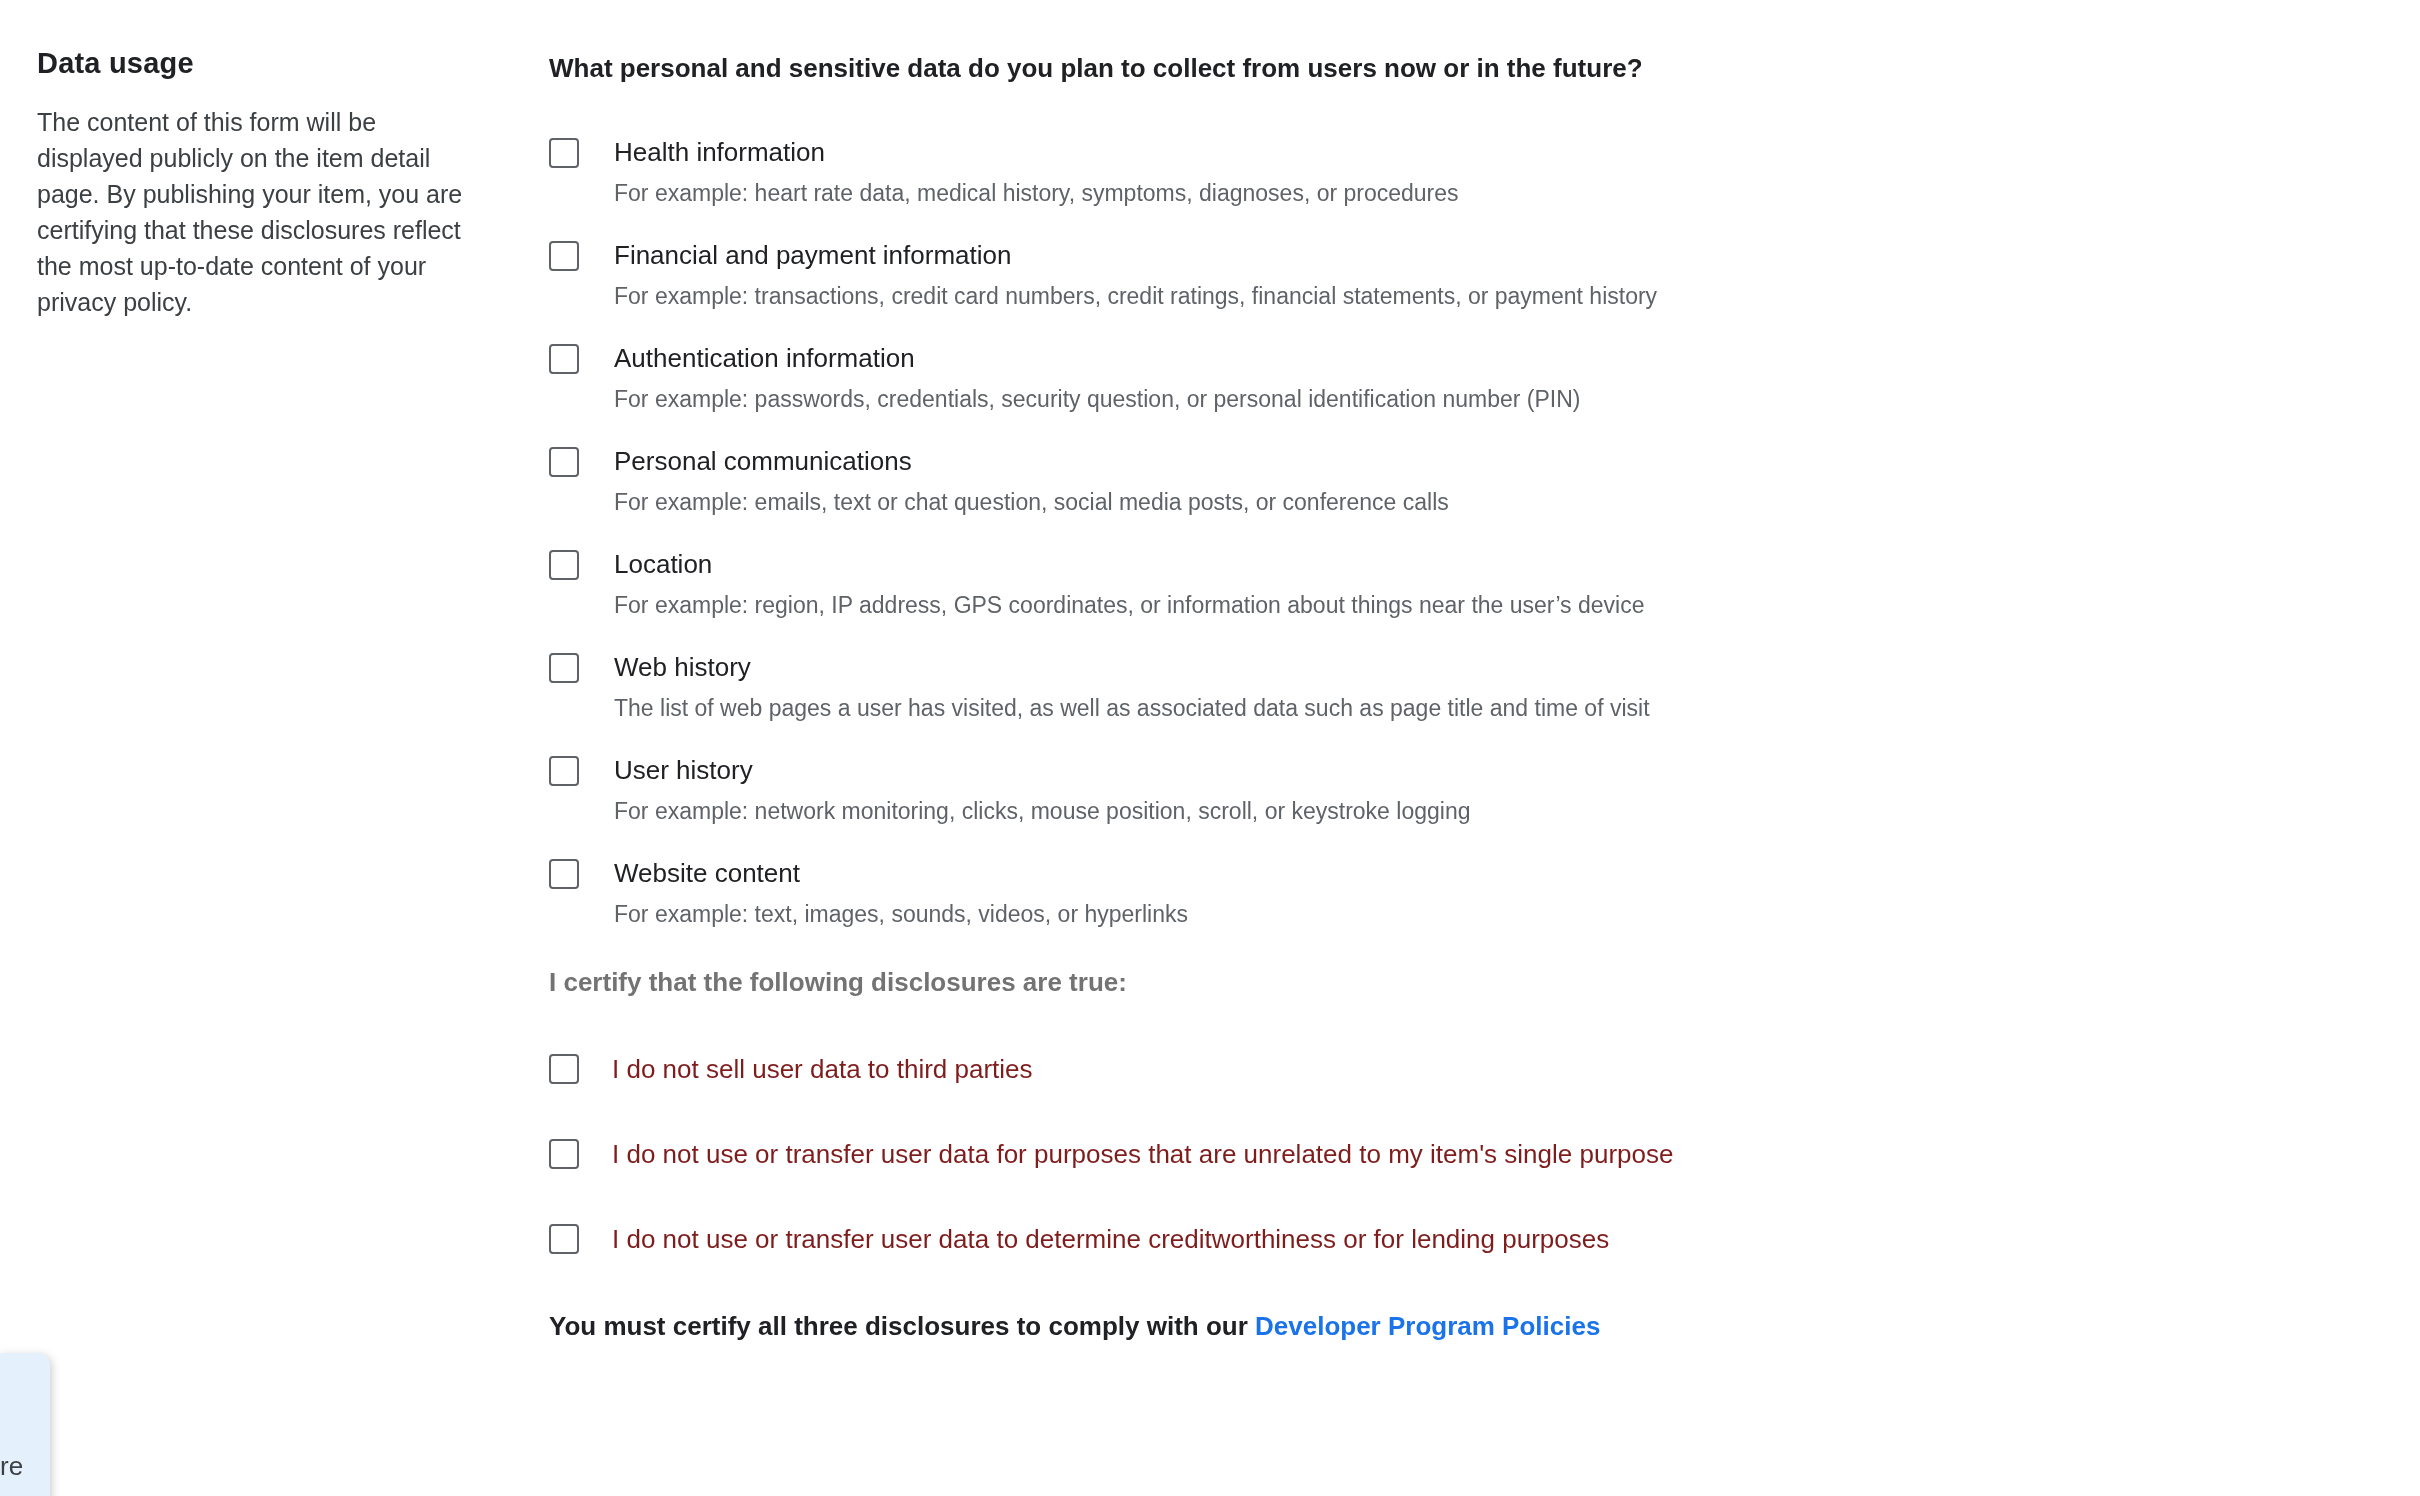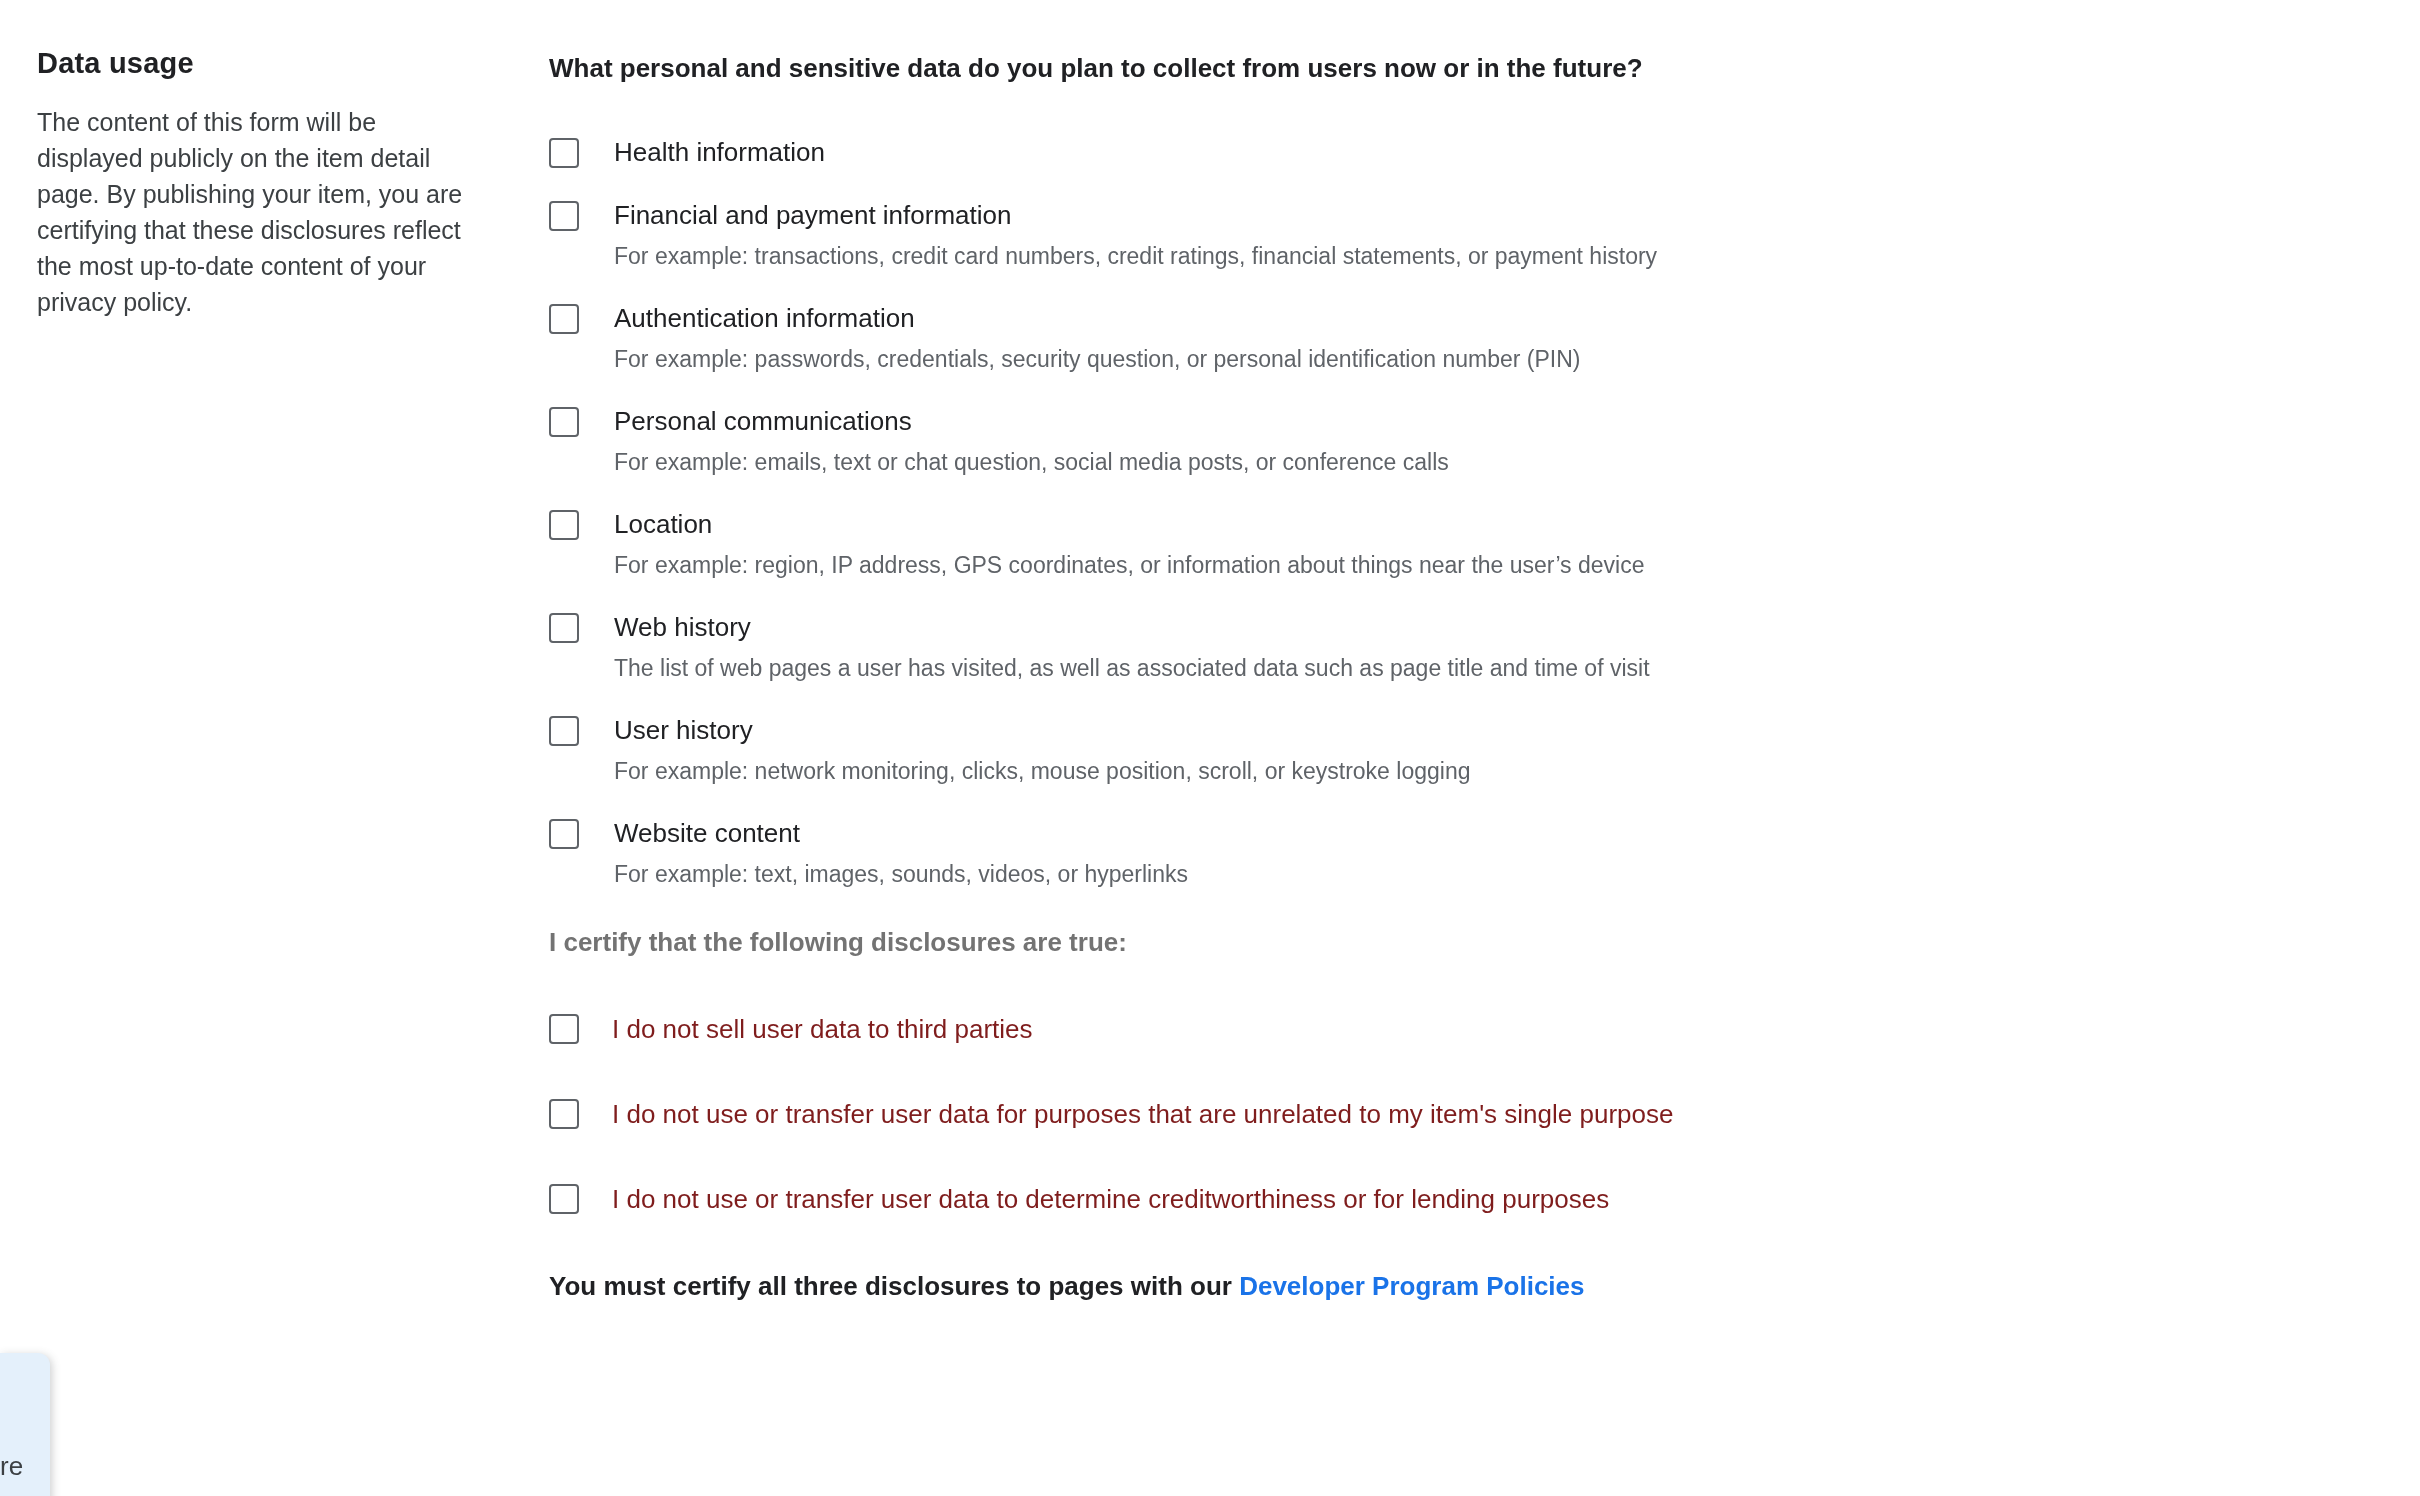--- a/index.html
+++ b/index.html
@@ -139,20 +139,21 @@
 
 <main class="main">
   <div class="question">What personal and sensitive data do you plan to collect from users now or in the future?</div>
 
   <div id="data-items">
 
   <div class="data-item">
     <span class="checkbox" role="checkbox" aria-checked="false"></span>
     <div class="texts">
       <div class="label">Health information</div>
+      <div class="desc">For example: heart rate data, medical history, symptoms, diagnoses, or procedures</div>
     </div>
   </div>
 
   <div class="data-item">
     <span class="checkbox" role="checkbox" aria-checked="false"></span>
     <div class="texts">
       <div class="label">Financial and payment information</div>
       <div class="desc">For example: transactions, credit card numbers, credit ratings, financial statements, or payment history</div>
     </div>
   </div>
@@ -219,20 +220,20 @@
     <div class="label">I do not use or transfer user data for purposes that are unrelated to my item's single purpose</div>
   </div>
 
   <div class="cert-item">
     <span class="checkbox" role="checkbox" aria-checked="false"></span>
     <div class="label">I do not use or transfer user data to determine creditworthiness or for lending purposes</div>
   </div>
 </div>
 
   <div class="footer-note">
-    <span>You must certify all three disclosures to pages with our</span>
+    <span>You must certify all three disclosures to comply with our</span>
     <a href="#">Developer Program Policies</a>
   </div>
 </main>
 
 <div class="toast-partial">
   <span class="toast-text">re</span>
 </div>
 
 </body></html>

